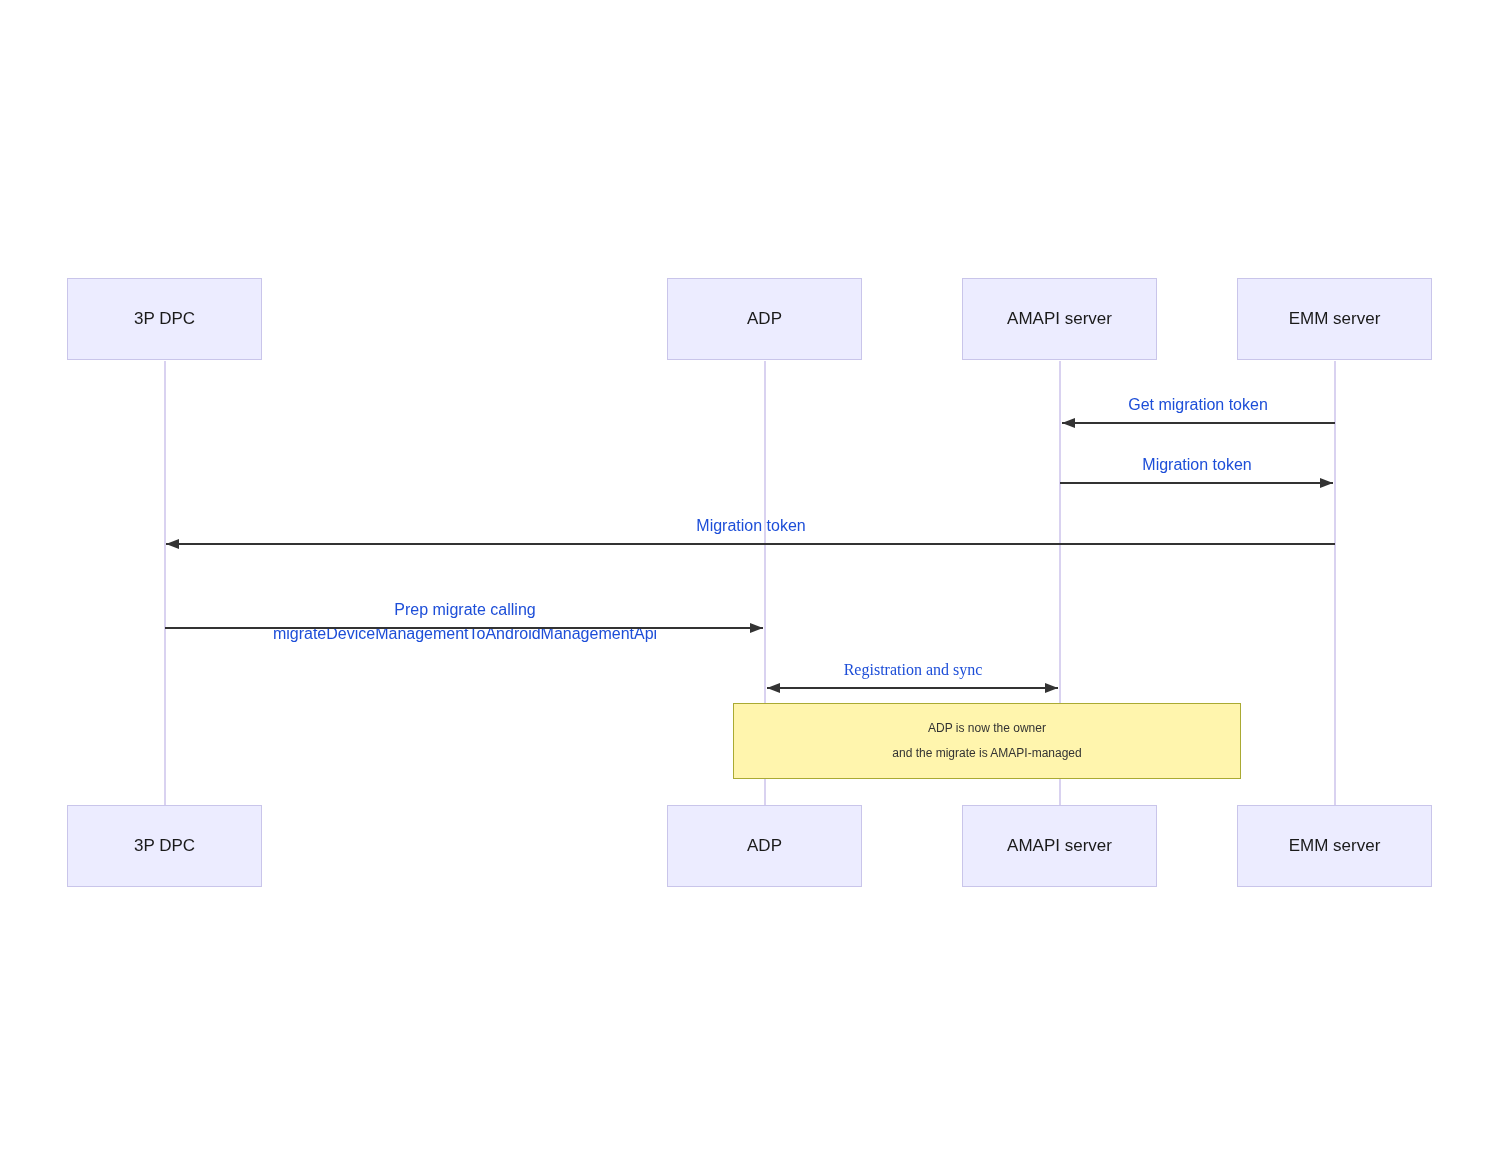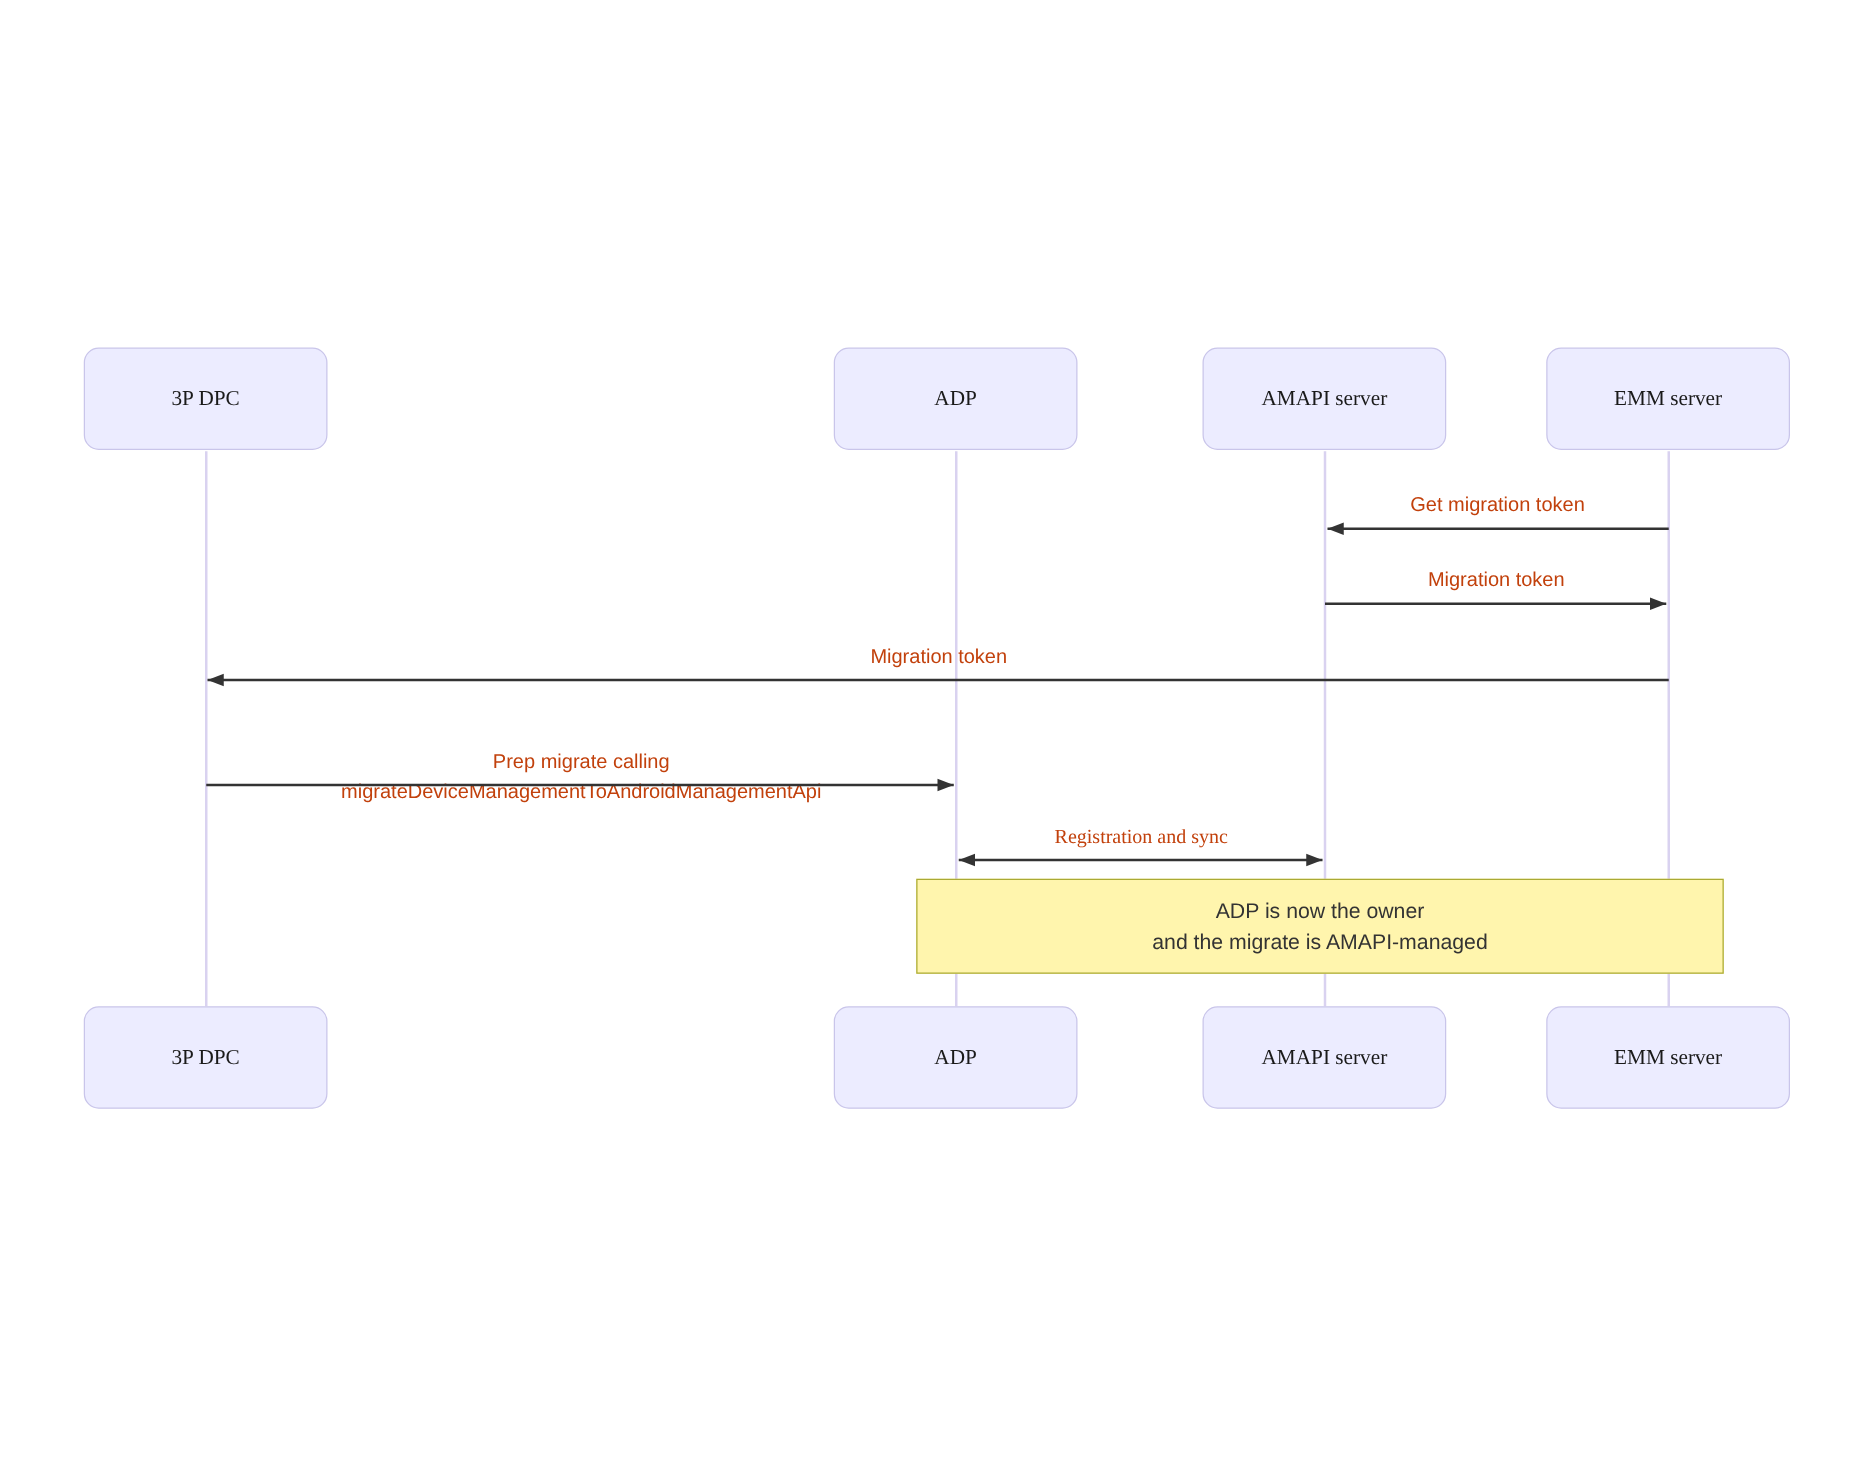--- a/index.html
+++ b/index.html
@@ -14,29 +14,28 @@
     height: 1169px;
     background: #ffffff;
     overflow: hidden;
   }
   .actor-box {
     position: absolute;
     width: 195px;
     height: 82px;
     background: #ECECFF;
     border: 1px solid #C9C5EA;
-    border-radius: 12px;
+    border-radius: 0;
     display: flex;
     align-items: center;
     justify-content: center;
     font-size: 17px;
     color: #1a1a1a;
     box-sizing: border-box;
     text-align: center;
-    font-family: Liberation Serif, serif;
   }
   .lifeline {
     position: absolute;
     top: 361px;
     height: 444px;
     width: 2px;
     background: #D9D2F0;
   }
   .msg-line {
     position: absolute;
@@ -56,38 +55,38 @@
   .arrow-right {
     border-top: 5px solid transparent;
     border-bottom: 5px solid transparent;
     border-left: 13px solid #333333;
   }
   .msg-label {
     position: absolute;
     transform: translateX(-50%);
     font-size: 16px;
     line-height: 24px;
-    color: #c2410c;
+    color: #1d4ed8;
     white-space: nowrap;
     text-align: center;
   }
   .note-box {
     position: absolute;
     left: 733px;
     top: 703px;
-    width: 646px;
+    width: 508px;
     height: 76px;
     background: #FFF5AD;
     border: 1px solid #AAAA33;
     box-sizing: border-box;
     display: flex;
     flex-direction: column;
     align-items: center;
     justify-content: center;
-    font-size: 17px;
+    font-size: 12px;
     line-height: 25px;
     color: #333333;
     text-align: center;
   }
 </style>
 </head>
 <body>
 
 <div class="canvas">
 

